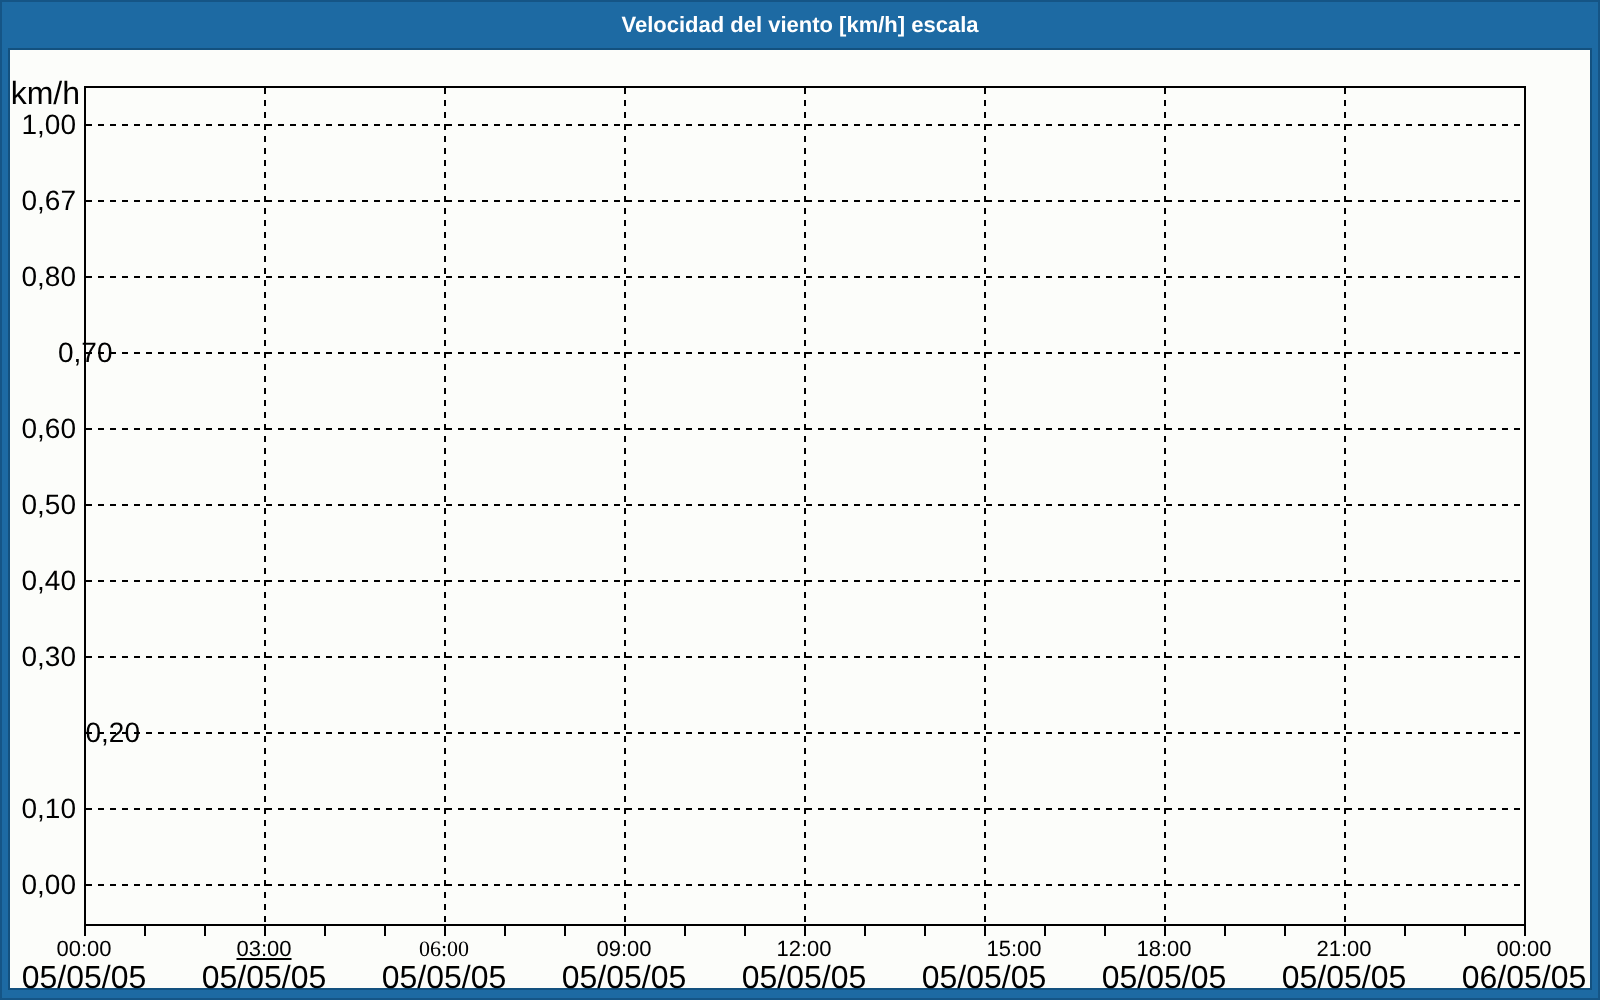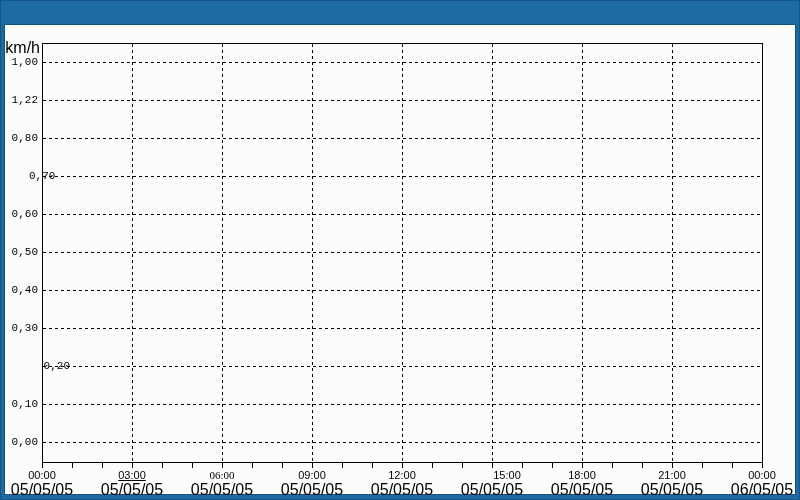--- a/index.html
+++ b/index.html
@@ -7,29 +7,32 @@
   .screen { position:relative; width:800px; height:500px; background:var(--titlebar-bg,#1d6aa3); border:1px solid var(--frame-border,#155586); overflow:hidden; }
   .title-bar { position:absolute; left:0; top:0; width:100%; height:23px; display:flex; align-items:center; justify-content:center; }
   .title-bar span { color:var(--titlebar-text,#fff); font-size:11px; font-weight:bold; }
   .content { position:absolute; left:3px; right:3px; top:23px; bottom:4px; background:var(--content-bg,#fcfdfa); border:1px solid var(--content-border,#13517f); }
   .plot { position:absolute; left:37px; top:18px; width:721px; height:420px; border:1px solid #000; background:transparent; }
   .hgrid { position:absolute; left:0; width:719px; height:1px;
            background:repeating-linear-gradient(90deg,#000 0,#000 3px,transparent 3px,transparent 6px); }
   .vgrid { position:absolute; top:0; height:418px; width:1px;
            background:repeating-linear-gradient(180deg,#000 0,#000 3px,transparent 3px,transparent 6px); }
   .unit  { position:absolute; left:0; top:16px; width:35px; height:13px; line-height:13px; text-align:right; font-size:16px; color:#000; }
-  .ylab  { position:absolute; left:0; width:33px; height:14px; line-height:14px; text-align:right; font-size:11px; color:#000;font-family:Liberation Mono, monospace; }
+  .ylab  { position:absolute; left:0; width:33px; height:14px; line-height:14px; text-align:right; font-size:14px; color:#000; }
   .xtick { position:absolute; top:438px; width:1px; height:5px; background:#000; }
   .xtime { position:absolute; top:444px; width:60px; height:13px; line-height:13px; text-align:center; font-size:11px; color:#000; }
   .xdate { position:absolute; top:458px; width:70px; height:13px; line-height:13px; text-align:center; font-size:16px; color:#000; }
 </style>
 </head>
 <body>
 
 <div class="screen">
+  <div class="title-bar">
+    <span>Velocidad del viento [km/h] escala</span>
+  </div>
   <div class="content">
     <div class="unit">km/h</div>
     <div class="plot">
         <div class="hgrid" style="top: 18px;"></div>
         <div class="hgrid" style="top: 56px;"></div>
         <div class="hgrid" style="top: 94px;"></div>
         <div class="hgrid" style="top: 132px;"></div>
         <div class="hgrid" style="top: 170px;"></div>
         <div class="hgrid" style="top: 208px;"></div>
         <div class="hgrid" style="top: 246px;"></div>
@@ -40,21 +43,21 @@
         <div class="vgrid" style="left: 89px;"></div>
         <div class="vgrid" style="left: 179px;"></div>
         <div class="vgrid" style="left: 269px;"></div>
         <div class="vgrid" style="left: 359px;"></div>
         <div class="vgrid" style="left: 449px;"></div>
         <div class="vgrid" style="left: 539px;"></div>
         <div class="vgrid" style="left: 629px;"></div>
       </div>
     <div id="ylabels">
         <div class="ylab" style="top: 30px;">1,00</div>
-        <div class="ylab" style="top: 68px;">1,22</div>
+        <div class="ylab" style="top: 68px;">0,67</div>
         <div class="ylab" style="top: 106px;">0,80</div>
         <div class="ylab" style="top: 144px; padding-left: 24px;">0,70</div>
         <div class="ylab" style="top: 182px;">0,60</div>
         <div class="ylab" style="top: 220px;">0,50</div>
         <div class="ylab" style="top: 258px;">0,40</div>
         <div class="ylab" style="top: 296px;">0,30</div>
         <div class="ylab" style="top: 334px; margin-left: 32px;">0,20</div>
         <div class="ylab" style="top: 372px;">0,10</div>
         <div class="ylab" style="top: 410px;">0,00</div>
       </div>

